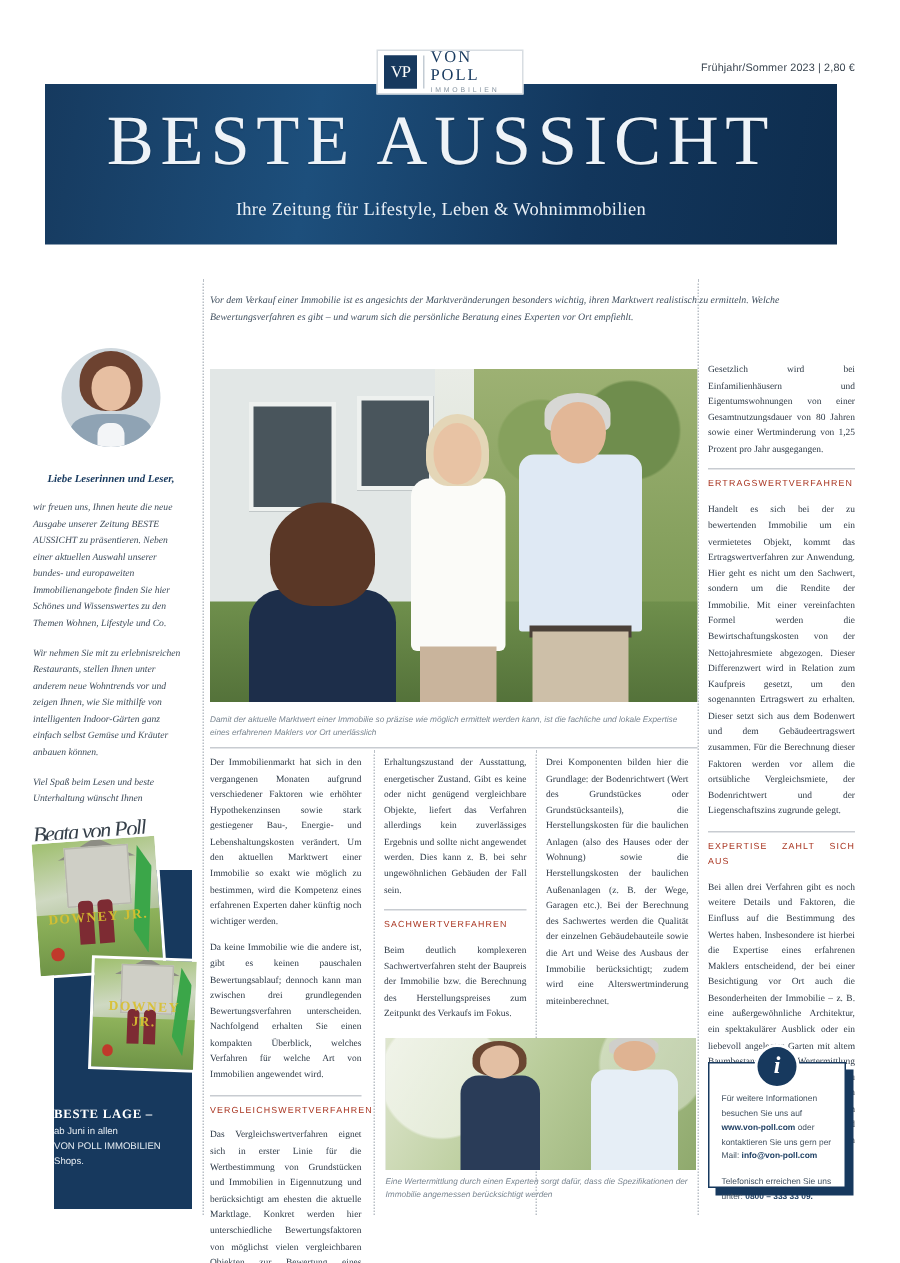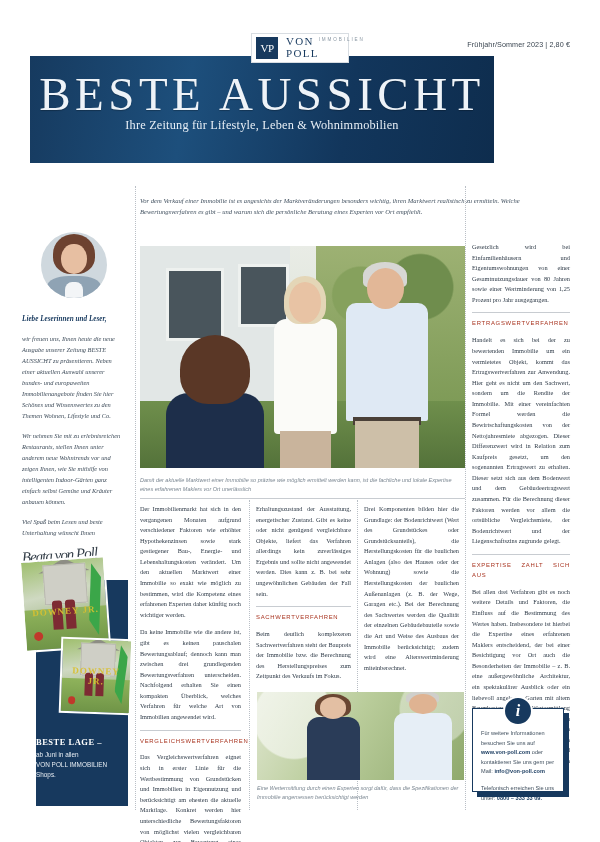--- a/index.html
+++ b/index.html
@@ -17,21 +17,21 @@
     background: #ffffff;
     overflow: hidden;
     box-sizing: border-box;
   }
 
   
   .masthead {
     position: absolute;
     left: 30px;
     top: 56px;
-    width: 464px;
+    width: 528px;
     height: 107px;
     background: linear-gradient(100deg, #163a5f 0%, #1d4f7c 34%, #12365c 68%, #0e2d4e 100%);
   }
   .masthead-inner {
     position: absolute;
     inset: 0;
     display: flex;
     flex-direction: column;
     align-items: center;
     justify-content: flex-start;
@@ -41,20 +41,21 @@
     font-family: "Liberation Serif", serif;
     font-size: 47px;
     letter-spacing: 4.5px;
     color: #eef3f8;
     font-weight: 400;
     line-height: 1;
     white-space: nowrap;
     text-shadow: 0 1px 1px rgba(0,0,0,.25);
   }
   .masthead-sub {
+    margin-top: 14px;
     font-family: "Liberation Serif", serif;
     font-size: 12.3px;
     color: #e8eff6;
     letter-spacing: .2px;
     white-space: nowrap;
   }
 
   
   .logo-plaque {
     position: absolute;
@@ -85,21 +86,21 @@
     border: 1px solid #17395e;
     box-sizing: border-box;
     flex: 0 0 auto;
   }
   .logo-div {
     width: 1px;
     height: 22px;
     background: #c3ccd4;
     margin: 0 4px;
   }
-  .logo-words { display:flex; justify-content:flex-start; }
+  .logo-words { display:flex; flex-direction:column; justify-content:flex-start; }
   .logo-name {
     font-family: "Liberation Serif", serif;
     font-size: 11px;
     letter-spacing: 1.3px;
     color: #17395e;
     line-height: 1.05;
   }
   .logo-tag {
     font-family: "Liberation Sans", sans-serif;
     font-size: 4.6px;
@@ -184,20 +185,21 @@
   }
 
   .editor-greeting {
     font-family: "Liberation Serif", serif;
     font-style: italic;
     font-weight: bold;
     font-size: 7.2px;
     color: #17395e;
     margin-bottom: 9px;
     line-height: 1.4;
+    text-align: center;
   }
   .editor-para {
     font-family: "Liberation Serif", serif;
     font-style: italic;
     font-size: 6.4px;
     line-height: 1.72;
     color: #3c4a58;
     margin: 0 0 9px 0;
   }
   .signature {

